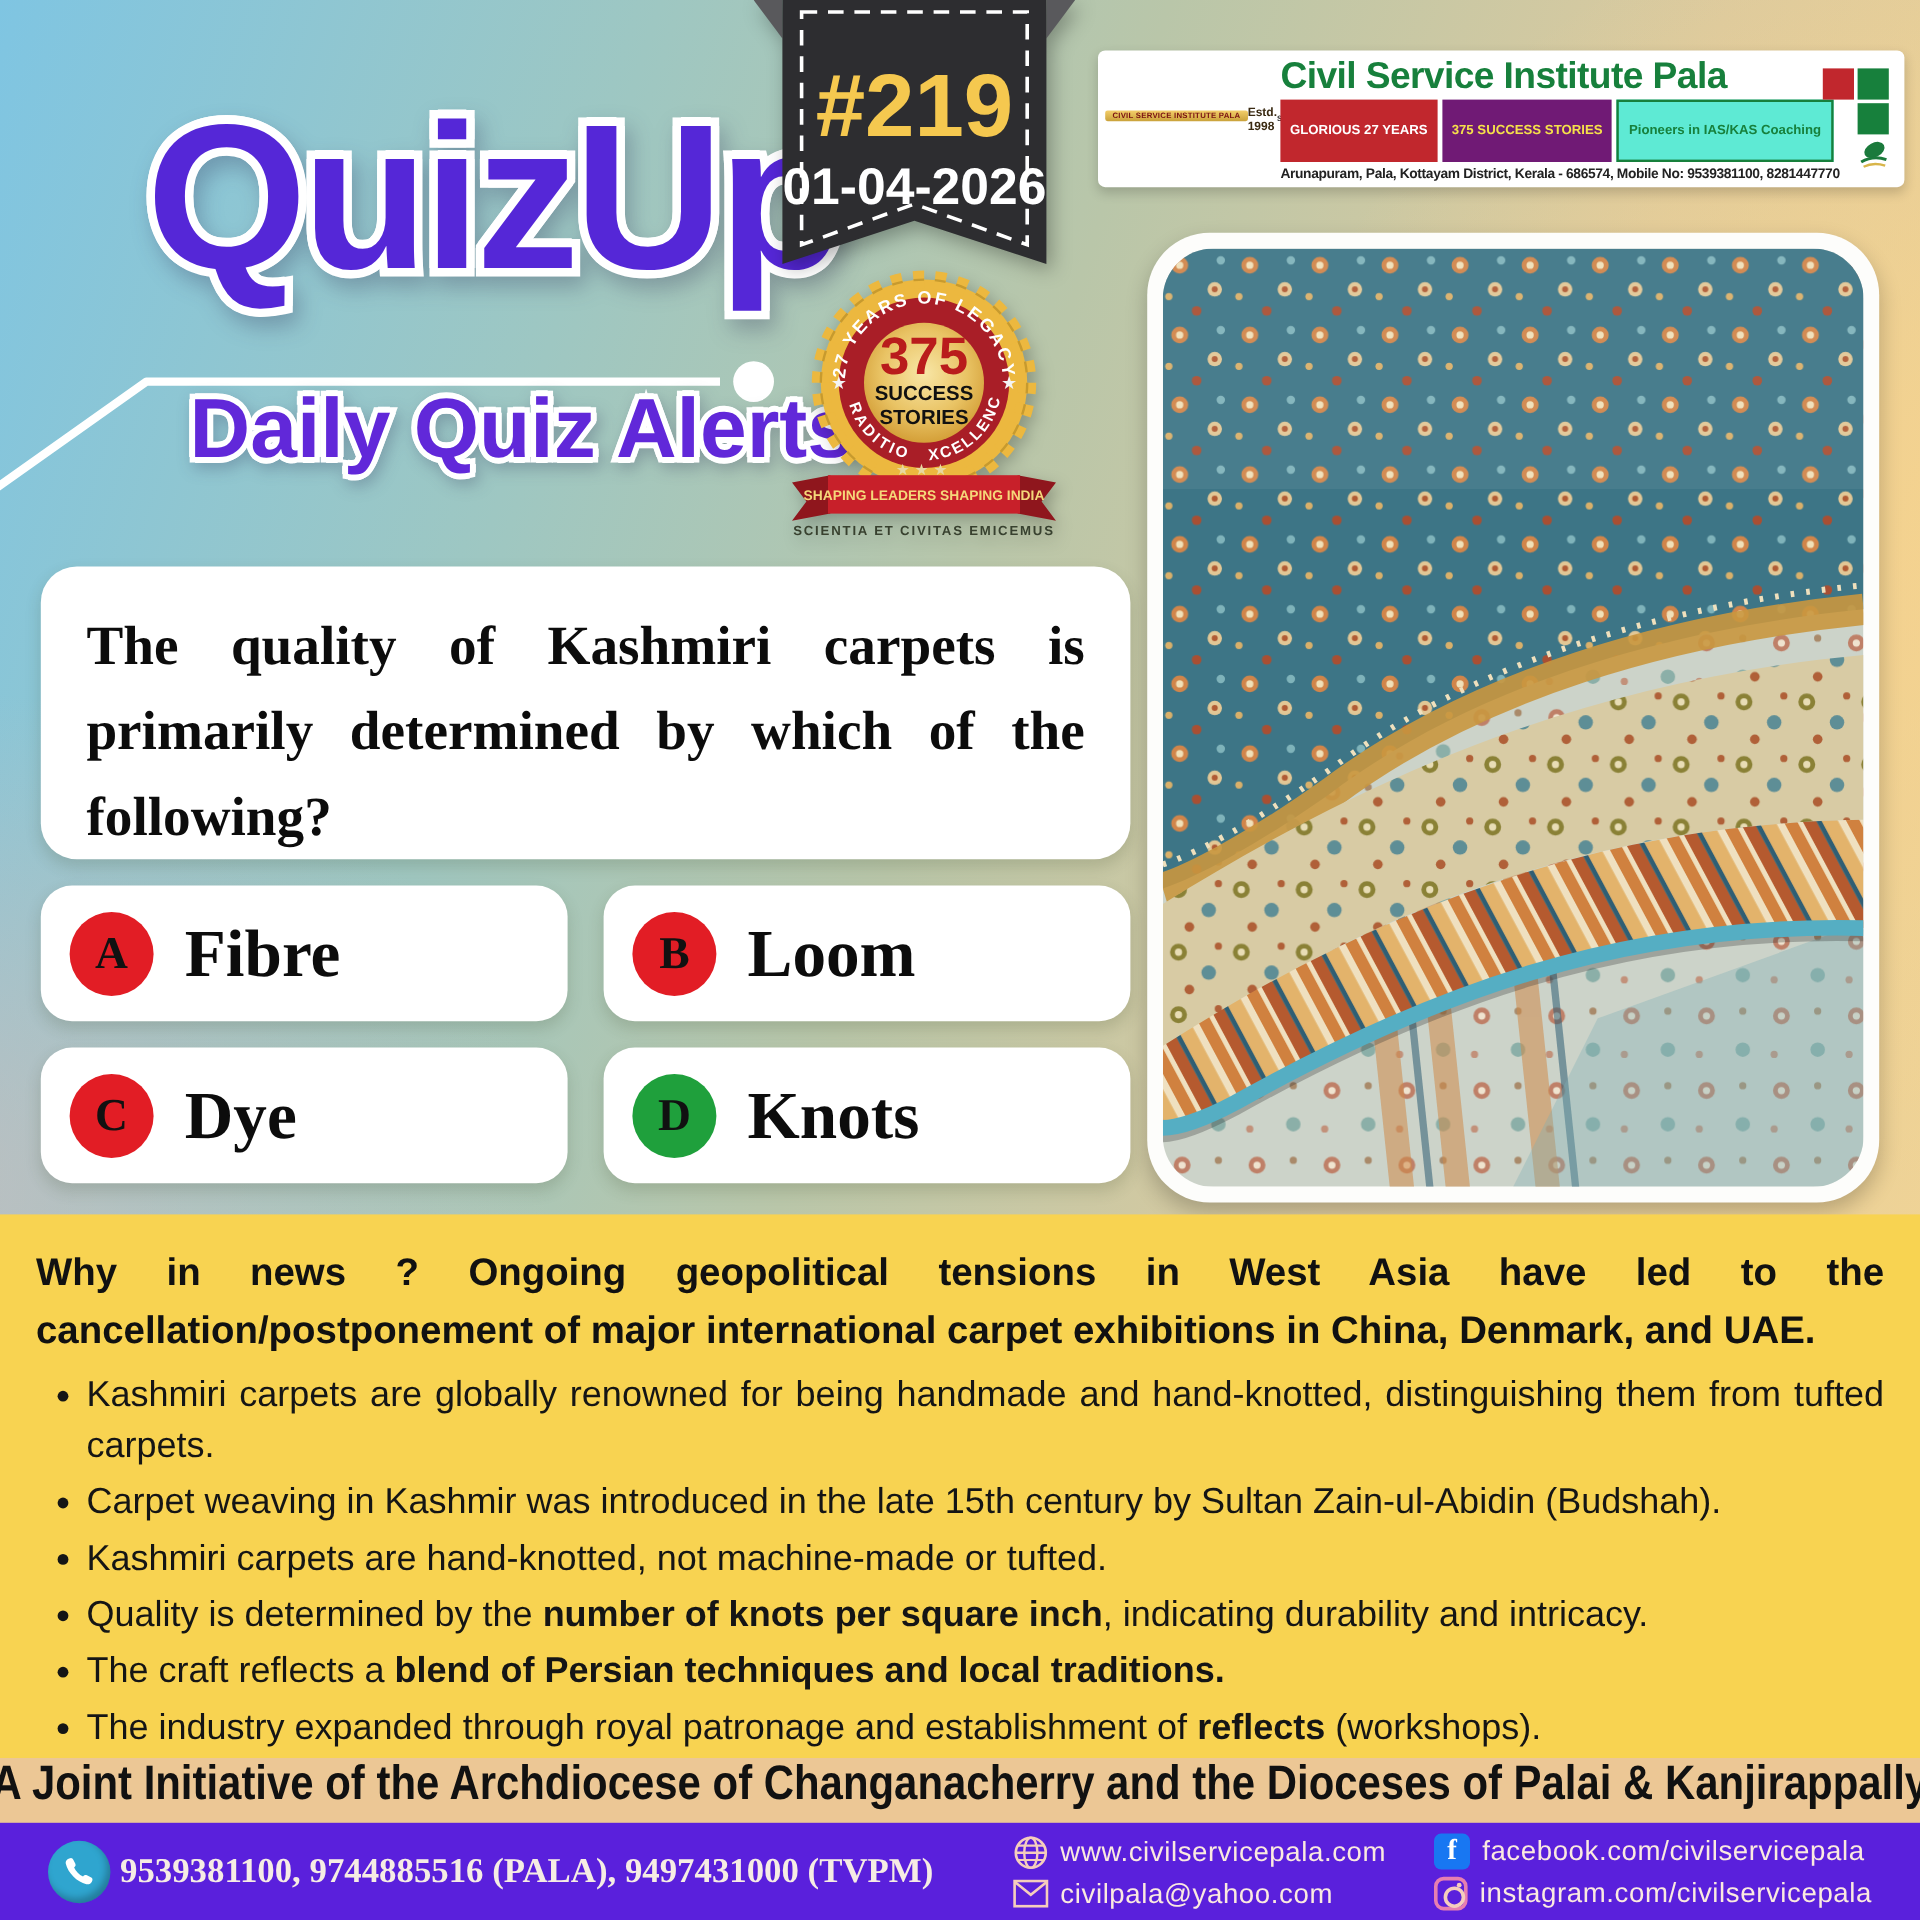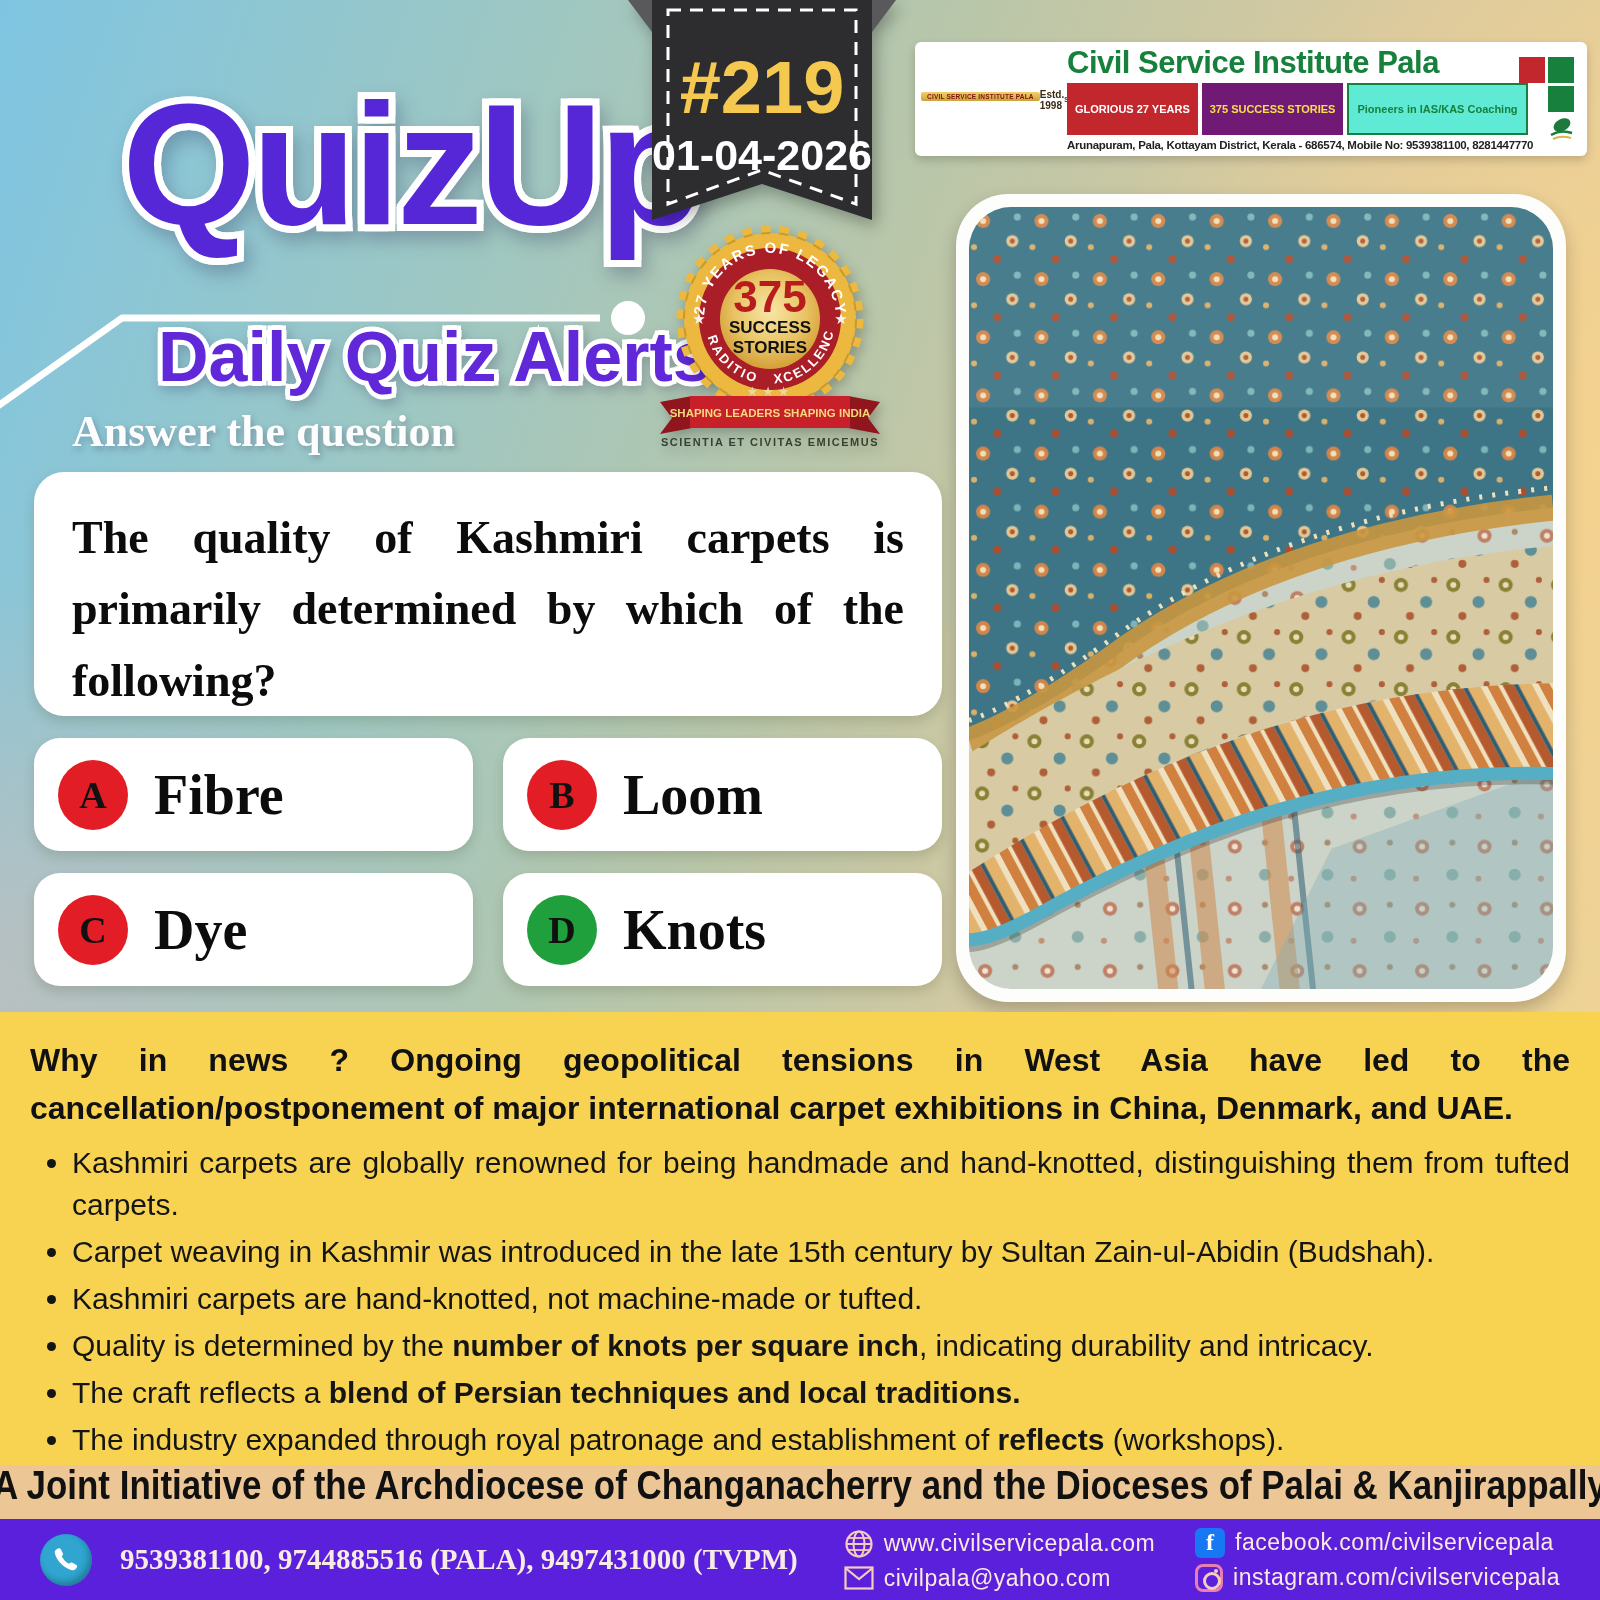--- a/index.html
+++ b/index.html
@@ -76,21 +76,21 @@
   .why ul{margin:10px 0 0 14px;padding:0 0 0 28px;}
   .why li{font-size:30px;line-height:1.4;color:#151515;margin-bottom:5px;text-align:justify;}
   .why li span.b{font-weight:700;}
   
   .initiative{position:absolute;left:0;top:1465px;width:1600px;height:64px;background:#ecc795;
     display:flex;align-items:flex-start;justify-content:center;}
   .initiative span{display:inline-block;font-weight:700;font-size:36px;color:#111;transform:scale(.97,1.12);white-space:nowrap;}
   
   .footer{position:absolute;left:0;top:1519px;width:1600px;height:81px;background:#5a20dc;
     display:flex;align-items:center;box-sizing:border-box;padding:0 40px;}
-  .phone-group{display:flex;align-items:center;gap:28px;text-align:right;}
+  .phone-group{display:flex;align-items:center;gap:8px;text-align:right;}
   .phone-circle{width:52px;height:52px;border-radius:50%;background:#2fa5cf;display:flex;align-items:center;justify-content:center;
     box-shadow:inset -3px -4px 6px rgba(0,0,0,.25);}
   .phone-text{font-family:"Liberation Serif",serif;font-weight:700;font-size:29px;color:#f6ece4;white-space:nowrap;}
   .contact-cols{display:flex;margin-left:auto;gap:40px;}
   .ccol{display:flex;flex-direction:column;gap:6px;justify-content:flex-end;}
   .crow{display:flex;align-items:center;gap:10px;}
   .crow .txt{font-size:23px;color:#fbe9e0;letter-spacing:.5px;white-space:nowrap;}
   .fb-icon{width:30px;height:30px;border-radius:6px;background:#1877f2;color:#fff;display:flex;align-items:center;justify-content:center;
     font-family:"Liberation Serif",serif;font-weight:700;font-size:24px;}
   .ig-icon{width:28px;height:28px;border-radius:8px;border:3px solid #e77fb1;position:relative;box-sizing:border-box;}
@@ -108,21 +108,20 @@
   </svg>
 
   <div class="logo-wrap">
     <div class="logo-layer logo-stroke" aria-hidden="true">QuizUp</div>
     <div class="logo-layer logo-fill">QuizUp</div>
   </div>
   <div class="sub-wrap">
     <div class="sub-layer sub-stroke" aria-hidden="true">Daily Quiz Alerts</div>
     <div class="sub-layer sub-fill">Daily Quiz Alerts</div>
   </div>
-  <div class="answer-prompt">Answer the question</div>
 
   <svg class="ribbon" viewBox="0 0 268 258">
     <polygon points="0,0 24,0 24,32" fill="#59595c"></polygon>
     <polygon points="244,0 268,0 244,32" fill="#59595c"></polygon>
     <path d="M24,0 H244 V220 L134,184 L24,220 Z" fill="#2d2d30"></path>
     <path d="M40,10 H228 V204 L134,170 L40,204 Z" fill="none" stroke="#ffffff" stroke-width="3" stroke-dasharray="13 9"></path>
     <text x="134" y="113" text-anchor="middle" font-family="Liberation Sans, sans-serif" font-weight="700" font-size="74" fill="#f5c84f">#219</text>
     <text x="134" y="170" text-anchor="middle" font-family="Liberation Sans, sans-serif" font-weight="700" font-size="43" fill="#ffffff">01-04-2026</text>
   </svg>
 

